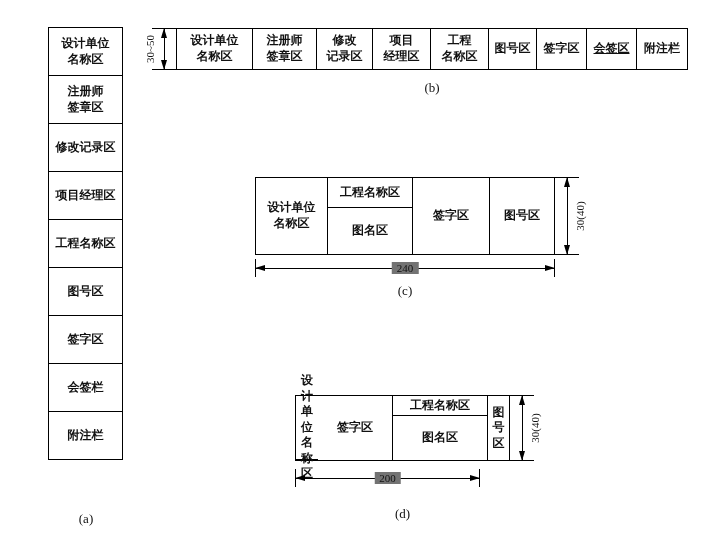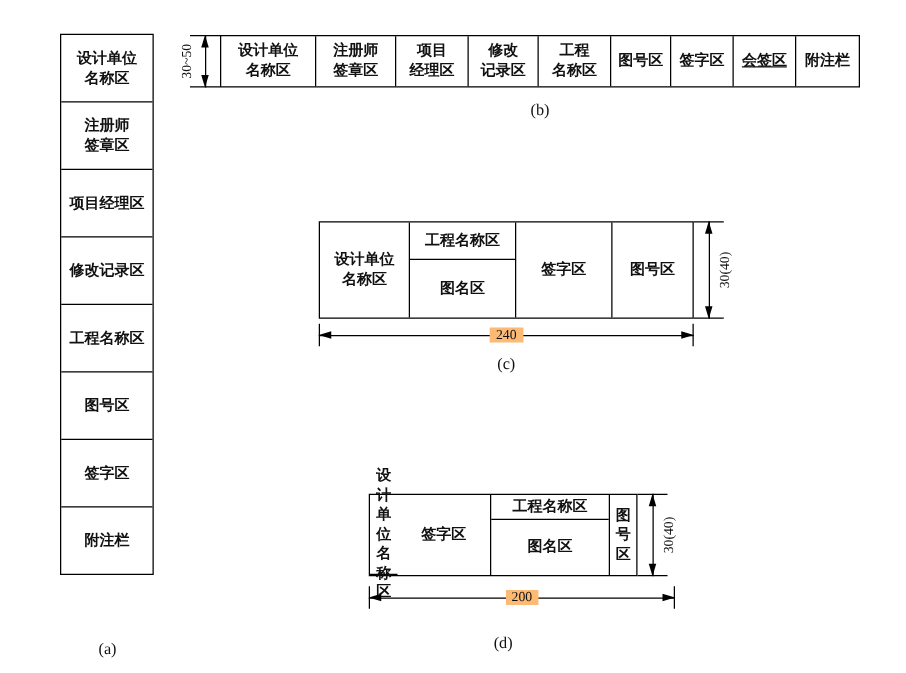--- a/index.html
+++ b/index.html
@@ -29,21 +29,21 @@
   .pd { left:295px; top:395px; width:215px; height:66px; display:flex; flex-direction:row; }
   .pd-row { display:flex; flex:1; }
   
   .hdim { position:absolute; }
   .hdim .dline { position:absolute; left:0; right:0; top:50%; height:0; border-top:1px solid #000; }
   .hdim .tick { position:absolute; top:50%; transform:translateY(-50%); height:18px; width:0; border-left:1px solid #000; }
   .hdim .tick.l { left:0; } .hdim .tick.r { right:0; }
   .hdim .arr { position:absolute; top:50%; margin-top:-3.5px; width:0; height:0; border-top:3.5px solid transparent; border-bottom:3.5px solid transparent; }
   .hdim .arr.l { left:0; border-right:10px solid #000; }
   .hdim .arr.r { right:0; border-left:10px solid #000; }
-  .hdim .dlabel { position:absolute; left:50%; top:50%; transform:translate(-50%,-50%); background:#fdba74; padding:0 5px; font-size:11px; white-space:nowrap; }
+  .hdim .dlabel { position:absolute; left:50%; top:50%; transform:translate(-50%,-50%); background:#737373; padding:0 5px; font-size:11px; white-space:nowrap; }
   
   .vdim { position:absolute; }
   .vdim .dline { position:absolute; top:0; bottom:0; left:50%; width:0; border-left:1px solid #000; }
   .vdim .tick { position:absolute; left:50%; transform:translateX(-50%); width:24px; height:0; border-top:1px solid #000; }
   .vdim .tick.t { top:0; } .vdim .tick.b { bottom:0; }
   .vdim .arr { position:absolute; left:50%; margin-left:-3.5px; width:0; height:0; border-left:3.5px solid transparent; border-right:3.5px solid transparent; }
   .vdim .arr.t { top:0; border-bottom:10px solid #000; }
   .vdim .arr.b { bottom:0; border-top:10px solid #000; }
   .vdim .dlabel { position:absolute; left:50%; top:50%; white-space:nowrap; font-size:11px; background:#fff; padding:0 4px; }
   .vdim .dlabel.side-l { transform:translate(calc(-50% - 14px),-50%) rotate(-90deg); }
@@ -53,46 +53,47 @@
 </head>
 <body>
 
 <div class="canvas">
 
   <div class="tbl pa">
     <div class="cell">设计单位
 名称区</div>
     <div class="cell">注册师
 签章区</div>
+    <div class="cell">修改记录区</div>
     <div class="cell">项目经理区</div>
-    <div class="cell">修改记录区</div>
     <div class="cell">工程名称区</div>
     <div class="cell">图号区</div>
     <div class="cell">签字区</div>
+    <div class="cell">会签栏</div>
     <div class="cell">附注栏</div>
   </div>
   <div class="caption" style="left:48px; top:511px; width:76px;">(a)</div>
 
   <div class="vdim" style="left:157px; top:28px; width:14px; height:42px;">
     <div class="dline"></div>
     <div class="tick t"></div>
     <div class="tick b"></div>
     <div class="arr t"></div>
     <div class="arr b"></div>
     <span class="dlabel side-l">30~50</span>
   </div>
   <div class="tbl pb">
     <div class="cell" style="flex:0 0 76px;">设计单位
 名称区</div>
     <div class="cell" style="flex:0 0 64px;">注册师
 签章区</div>
+    <div class="cell" style="flex:0 0 56px;">修改
+记录区</div>
     <div class="cell" style="flex:0 0 58px;">项目
 经理区</div>
-    <div class="cell" style="flex:0 0 56px;">修改
-记录区</div>
     <div class="cell" style="flex:0 0 58px;">工程
 名称区</div>
     <div class="cell" style="flex:0 0 48px;">图号区</div>
     <div class="cell" style="flex:0 0 50px;">签字区</div>
     <div class="cell" style="flex:0 0 50px;text-decoration:underline;">会签区</div>
     <div class="cell" style="flex:1;">附注栏</div>
   </div>
   <div class="caption" style="left:176px; top:80px; width:512px;">(b)</div>
 
   <div class="tbl pc">
@@ -135,21 +136,21 @@
     </div>
   </div>
   <div class="vdim" style="left:515px; top:395px; width:14px; height:66px;">
     <div class="dline"></div>
     <div class="tick t"></div>
     <div class="tick b"></div>
     <div class="arr t"></div>
     <div class="arr b"></div>
     <span class="dlabel side-r">30(40)</span>
   </div>
-  <div class="hdim" style="left:295px; top:468px; width:245px; height:20px;">
+  <div class="hdim" style="left:295px; top:468px; width:185px; height:20px;">
     <div class="dline"></div>
     <div class="tick l"></div>
     <div class="tick r"></div>
     <div class="arr l"></div>
     <div class="arr r"></div>
     <span class="dlabel">200</span>
   </div>
   <div class="caption" style="left:295px; top:506px; width:215px;">(d)</div>
 
 </div>

